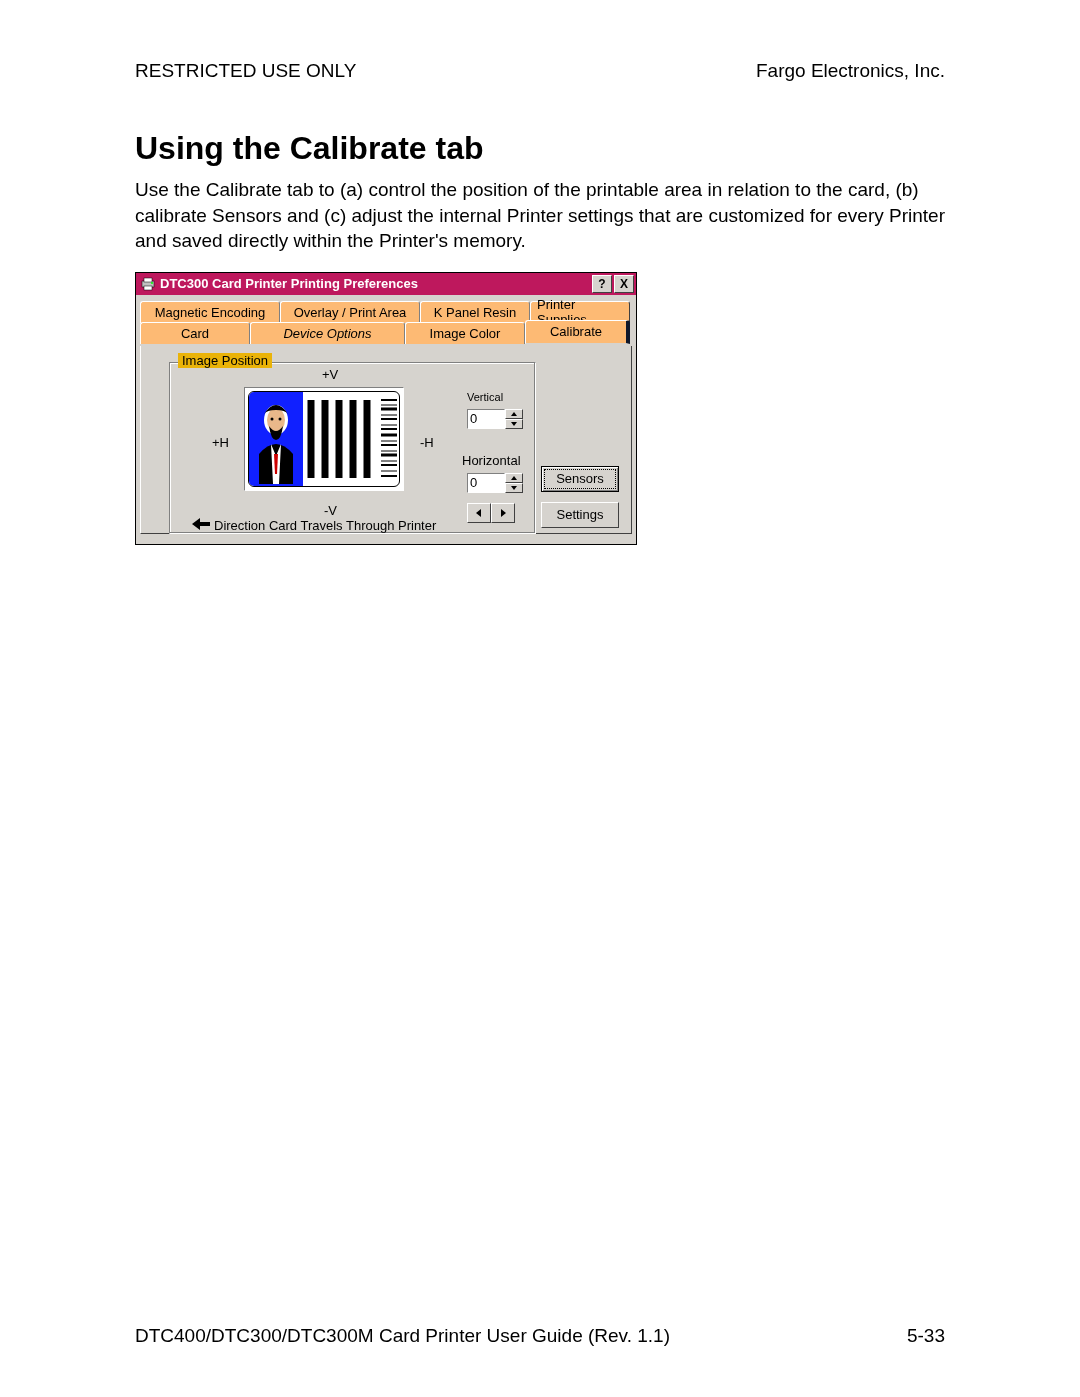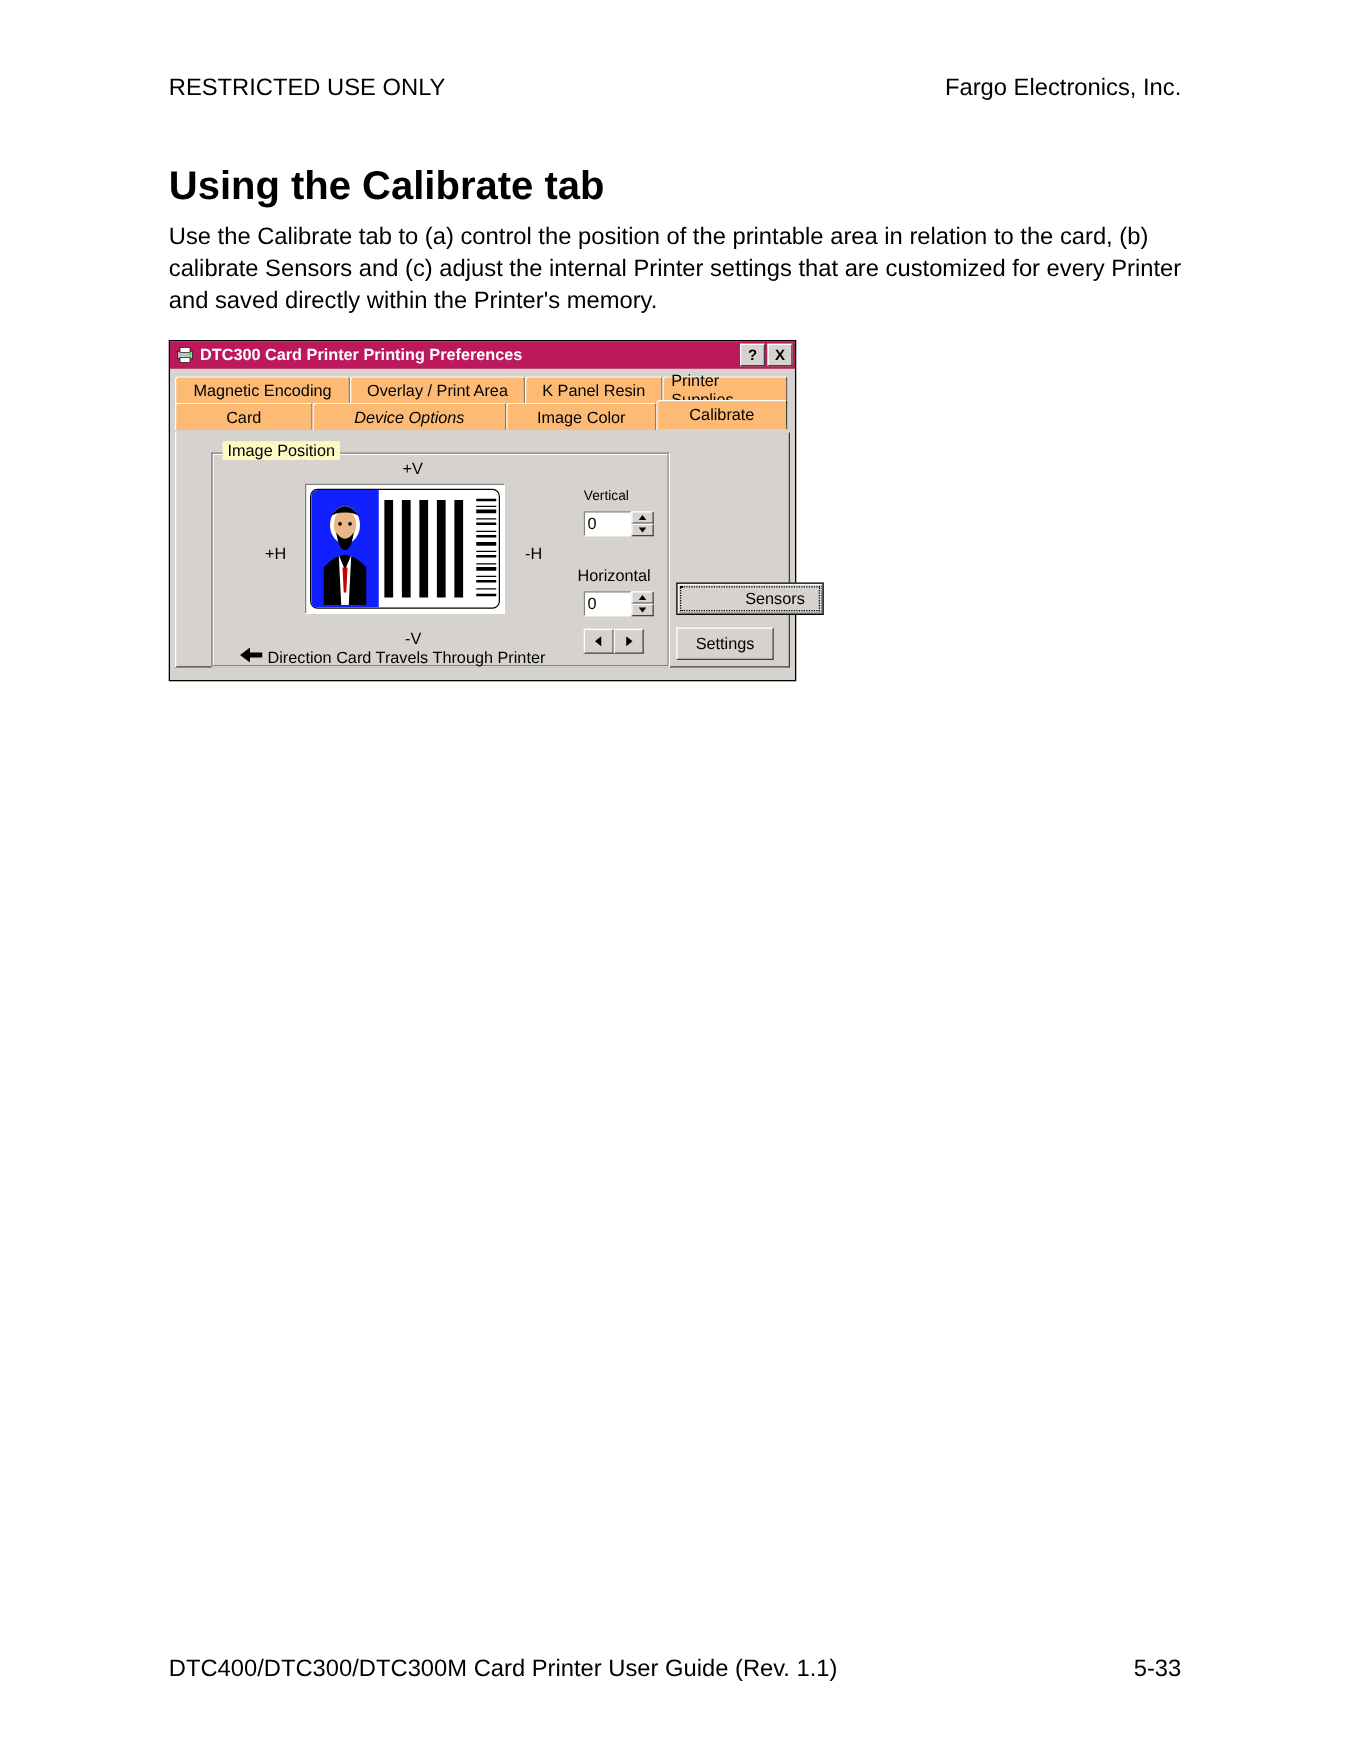--- a/index.html
+++ b/index.html
@@ -119,21 +119,21 @@
     border-top-left-radius: 3px;
     border-top-right-radius: 3px;
   }
   .tab.b1 { width: 140px; }
   .tab.b2 { width: 140px; }
   .tab.b3 { width: 110px; }
   .tab.b4 { width: 100px; border-right: 1px solid #404040; }
   .tab.f1 { width: 110px; }
   .tab.f2 { width: 155px; font-style: italic; }
   .tab.f3 { width: 120px; }
-  .tab.f4 { width: 105px; border-right: 1px solid #0f172a; }
+  .tab.f4 { width: 105px; border-right: 4px solid #0f172a; }
   .tab.active {
     height: 24px;
     margin-top: -2px;
     border-bottom: 1px solid #d6d3ce;
   }
   .tab-content {
     border-left: 1px solid #fff;
     border-right: 1px solid #404040;
     border-bottom: 1px solid #404040;
     margin-top: -1px;
@@ -153,21 +153,21 @@
     border-top: 1px solid #808080;
     border-left: 1px solid #808080;
     border-right: 1px solid #fff;
     border-bottom: 1px solid #fff;
     box-shadow: inset -1px -1px 0 #808080, inset 1px 1px 0 #fff;
   }
   .fieldset-label {
     position: absolute;
     top: -10px;
     left: 8px;
-    background: #fef9c3;
+    background: #eab308;
     padding: 0 4px;
     font-size: 13px;
   }
 
   .pv { position:absolute; font-size:13px; }
   .pv.plusv { left:152px; top:4px; }
   .pv.plush { left:42px;  top:72px; }
   .pv.minush{ left:250px; top:72px; }
   .pv.minusv{ left:154px; top:140px; }
 
@@ -281,21 +281,21 @@
     background:#d6d3ce;
     border-top:1px solid #fff;
     border-left:1px solid #fff;
     border-right:1px solid #404040;
     border-bottom:1px solid #404040;
     font-size:13px;
     display:flex;
     align-items:center;
     justify-content:center;
   }
-  .side-btn.sensors { top: 120px; outline: 1px dotted #000; outline-offset: -4px; border:1px solid #000; box-shadow: inset 1px 1px 0 #fff, inset -1px -1px 0 #808080; padding-left: 40px;}
+  .side-btn.sensors { top: 120px; outline: 1px dotted #000; outline-offset: -4px; border:1px solid #000; box-shadow: inset 1px 1px 0 #fff, inset -1px -1px 0 #808080;}
   .side-btn.settings { top: 156px; }
 </style>
 </head>
 <body>
 
 <div class="page">
   <div class="header-row">
     <span>RESTRICTED USE ONLY</span>
     <span>Fargo Electronics, Inc.</span>
   </div>

